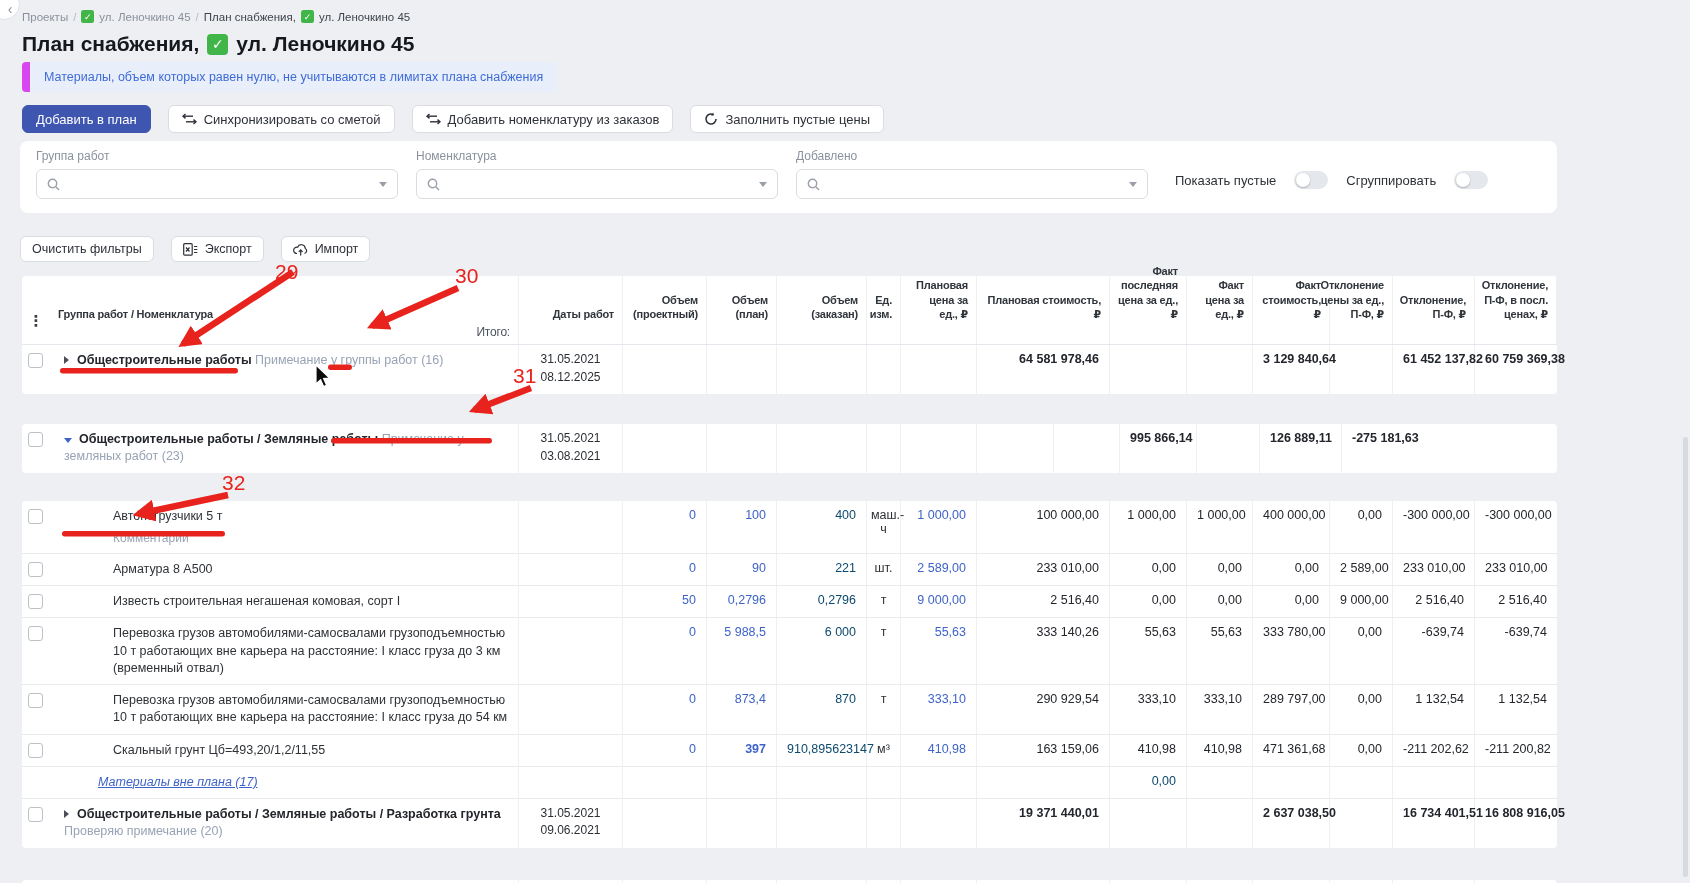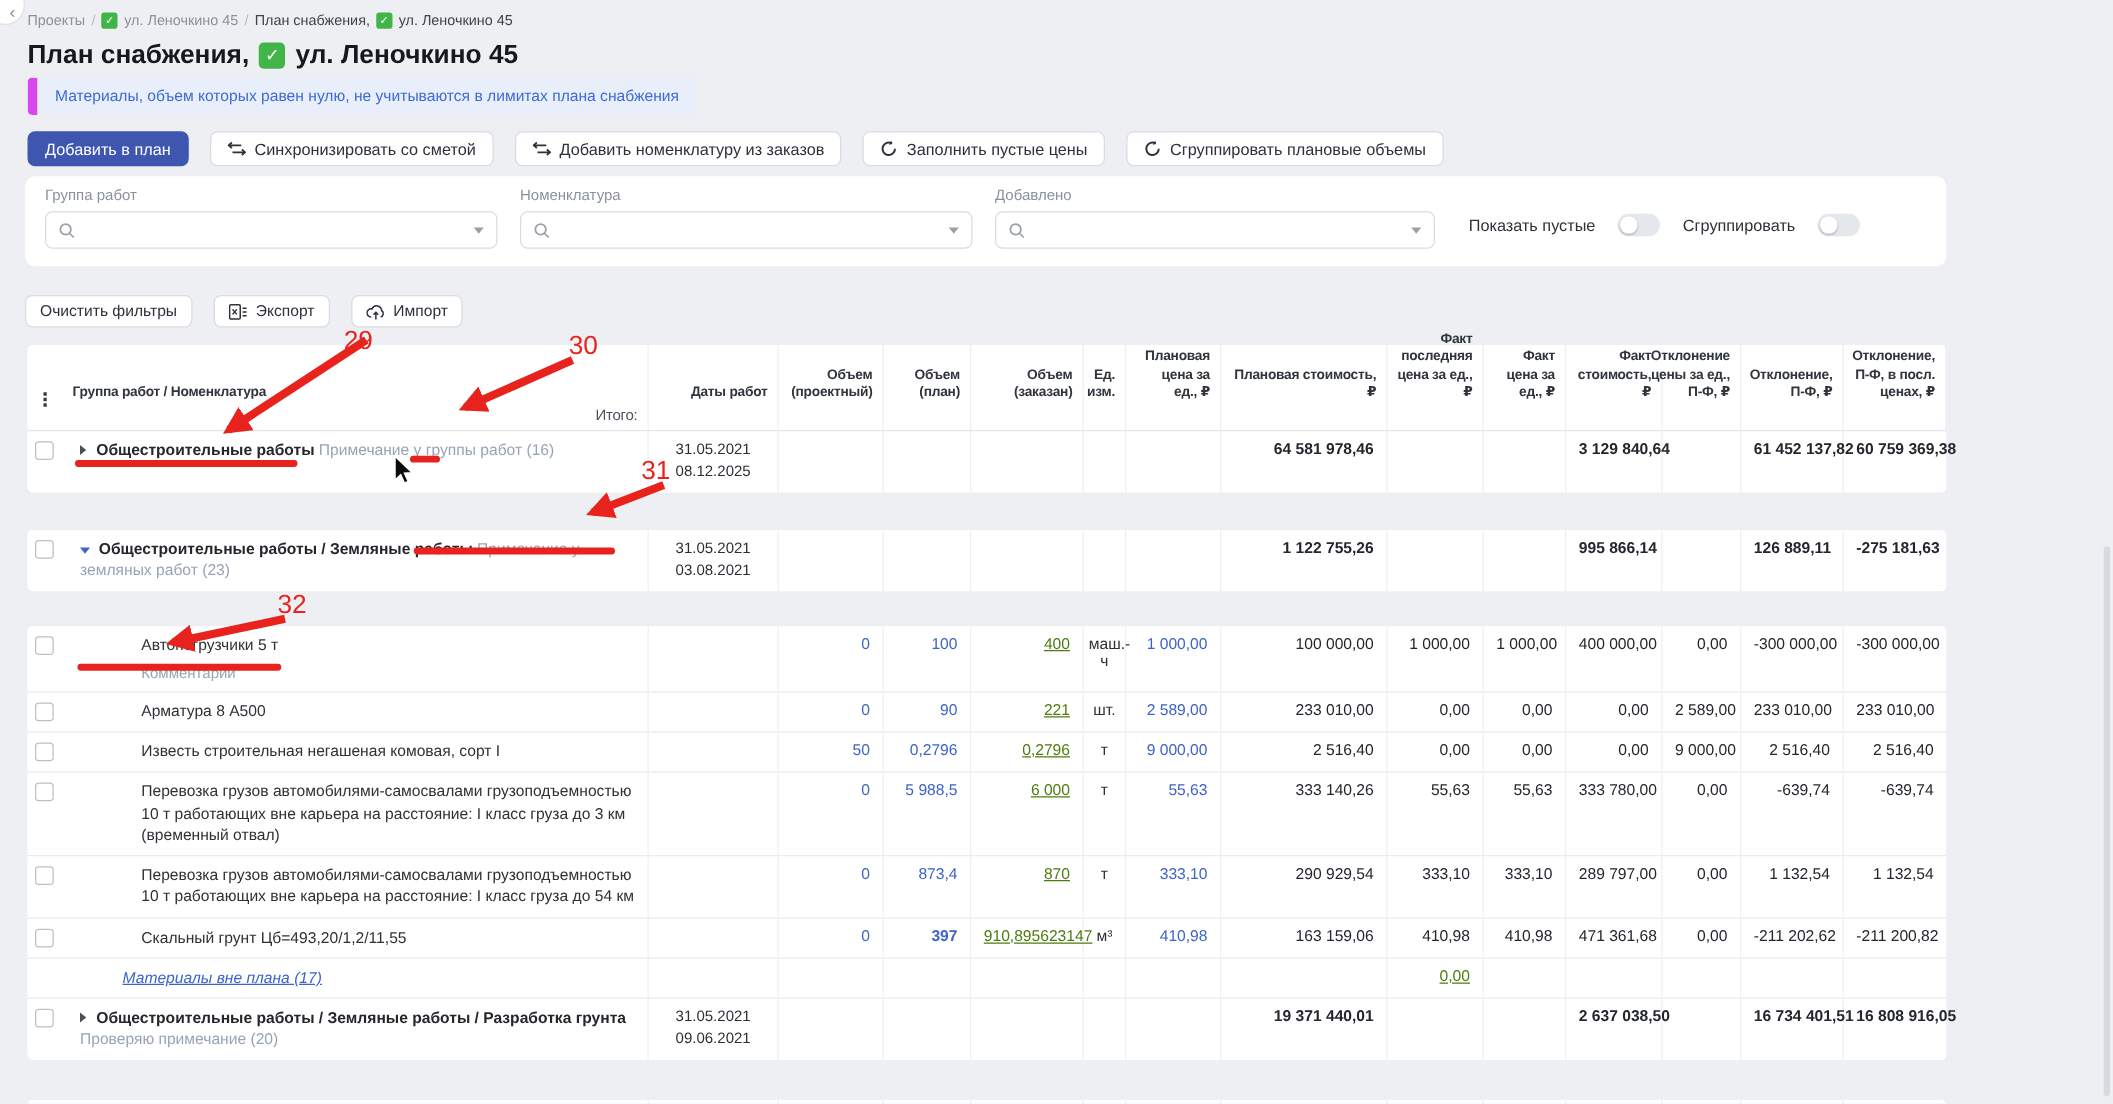--- a/index.html
+++ b/index.html
@@ -60,21 +60,21 @@
   .sec { background:#fff; border-radius:4px; }
   .sec-0 { margin-bottom:30px; } .sec-1 { margin-bottom:28px; } .sec-2 { margin-bottom:32px; }
   .trow { display:flex; align-items:stretch; }
   .sec .trow + .trow { border-top:1px solid #e9ebee; }
   .cell { flex:0 0 auto; padding:7px 10px; font-size:12.5px; border-right:1px solid #eef0f2; min-height:100%; }
   .cell:last-child { border-right:none; }
   .cell.handle { border-right:none; padding:7px 0 7px 6px; }
   .cell.num { text-align:right; white-space:nowrap; color:#23262c; }
   .cell.unit { text-align:center; padding:7px 4px; color:#2e3237; }
   .blue { color:#3e63c9; }
-  .lnk { color:#4d7c0f; text-decoration:underline; cursor:pointer; }
+  .lnk { color:#0c4a6e; cursor:pointer; }
 
   
   .thead { display:flex; align-items:stretch; height:69px; border-bottom:1px solid #e3e6ea; }
   .thead .hcell { flex:0 0 auto; display:flex; flex-direction:column; justify-content:flex-end; align-items:flex-end;
     padding:4px 8px 22px 8px; font-size:11px; font-weight:bold; color:#30353c; text-align:right; line-height:1.32;
     border-right:1px solid #eef0f2; letter-spacing:-0.2px; }
   .thead .hcell.left { align-items:flex-start; text-align:left; }
   .thead .hcell.handle { border-right:none; align-items:center; padding-bottom:18px; }
   .dots { color:#3a3f46; font-size:15px; font-weight:bold; line-height:10px; letter-spacing:0; cursor:grab; }
   .name-hcell { position:relative; }
@@ -154,27 +154,20 @@
           <path d="M4 8.8 H14" fill="none" stroke="#2d3138" stroke-width="1.4"></path>
       </svg>
       <span>Добавить номенклатуру из заказов</span>
     </button>
     <button class="btn">
       <svg width="14" height="14" viewBox="0 0 14 14">
         <path d="M12 7 A5 5 0 1 1 9.5 2.7" fill="none" stroke="#2d3138" stroke-width="1.6"></path>
         <path d="M9.2 0.5 L9.8 3.2 L7.1 3.8 Z" fill="#2d3138"></path>
       </svg>
       <span>Заполнить пустые цены</span>
-    </button>
-    <button class="btn">
-      <svg width="14" height="14" viewBox="0 0 14 14">
-        <path d="M12 7 A5 5 0 1 1 9.5 2.7" fill="none" stroke="#2d3138" stroke-width="1.6"></path>
-        <path d="M9.2 0.5 L9.8 3.2 L7.1 3.8 Z" fill="#2d3138"></path>
-      </svg>
-      <span>Сгруппировать плановые объемы</span>
     </button>
   </div>
 
   <div class="filter-panel">
     <div class="fgroup" style="left:16px;">
       <div class="flabel">Группа работ</div>
       <div class="finput">
         <svg width="13" height="13" viewBox="0 0 13 13">
           <circle cx="5.5" cy="5.5" r="4.2" fill="none" stroke="#9aa0a9" stroke-width="1.4"></circle>
             <path d="M8.8 8.8 L12 12" stroke="#9aa0a9" stroke-width="1.4"></path>
@@ -317,21 +310,20 @@
             <div class="cell name-cell" style="width: 469px; padding-left: 14px;"><span class="caret-d"></span><span class="gname">Общестроительные работы / Земляные работы </span><span class="gnote">Примечание у земляных работ (23)</span></div>
             <div class="cell dates-cell" style="width: 104px;">
               <div>31.05.2021</div>
               <div>03.08.2021</div>
             </div>
             <div class="cell num" style="width: 84px;"></div>
             <div class="cell num" style="width: 70px;"></div>
             <div class="cell num" style="width: 90px;"></div>
             <div class="cell unit" style="width: 34px;"></div>
             <div class="cell num" style="width: 76px;"></div>
-            <div class="cell num" style="width: 133px;"><span class="grp-val">1 122 755,26</span></div>
             <div class="cell num" style="width: 77px;"></div>
             <div class="cell num" style="width: 66px;"></div>
             <div class="cell num" style="width: 77px;"><span class="grp-val">995 866,14</span></div>
             <div class="cell num" style="width: 63px;"></div>
             <div class="cell num" style="width: 82px;"><span class="grp-val">126 889,11</span></div>
             <div class="cell num" style="width: 82px;"><span class="grp-val">-275 181,63</span></div>
           </div>
         </div>
         <div class="sec sec-2">
           <div class="trow material">

